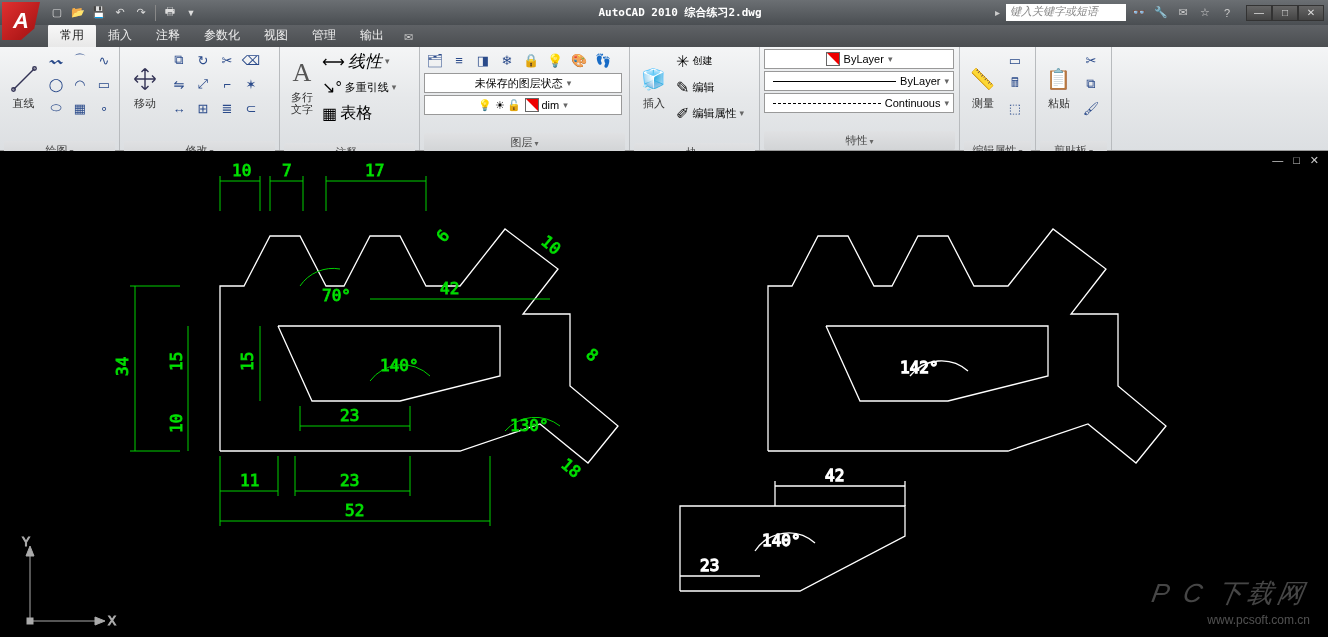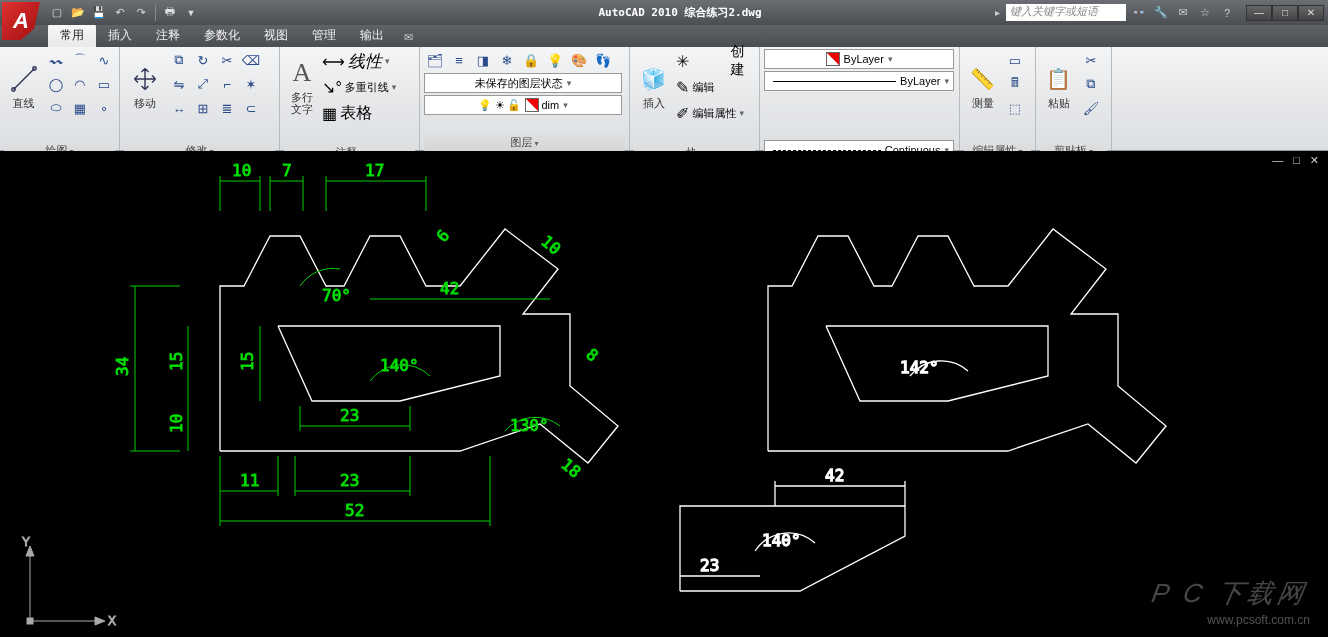--- a/index.html
+++ b/index.html
@@ -224,21 +224,21 @@
 
   <div class="panel" style="width:130px;">
     <div class="panel-body">
       <div class="big-btn" style="width:40px;">
         <div class="ico">🧊</div>
         <div class="lbl">插入</div>
       </div>
       <div class="vstack" style="flex:1;">
         <div class="row-ctrl">
             <span>✳</span>
-            <span style="font-size:14px;margin-left:38px;">创建</span>
+            <span style="font-size:10px;">创建</span>
           </div>
         <div class="row-ctrl">
             <span>✎</span>
             <span style="font-size:11px;">编辑</span>
           </div>
         <div class="row-ctrl">
             <span>✐</span>
             <span style="font-size:11px;">编辑属性</span>
             <span style="font-size:9px;color:#666;">▾</span>
           </div>
@@ -254,27 +254,28 @@
             <span class="layer-swatch"></span>
             <span>ByLayer</span>
           </span>
         </div>
       <div class="combo" style="width:190px;">
           <span style="display:flex;align-items:center;width:100%;">
             <span class="line-sample"></span>
             <span>ByLayer</span>
           </span>
         </div>
-      <div class="combo" style="width:190px;margin-top:47px;">
+      <div class="combo" style="width:190px;">
           <span style="display:flex;align-items:center;width:100%;">
             <span class="dash-sample"></span>
             <span>Continuous</span>
           </span>
         </div>
     </div>
+    <div class="panel-title">特性</div>
   </div>
 
   <div class="panel" style="width:76px;">
     <div class="panel-body">
       <div class="big-btn" style="width:38px;">
         <div class="ico">📏</div>
         <div class="lbl">测量</div>
       </div>
       <div class="vstack">
         <div class="sm-btn">▭</div>

